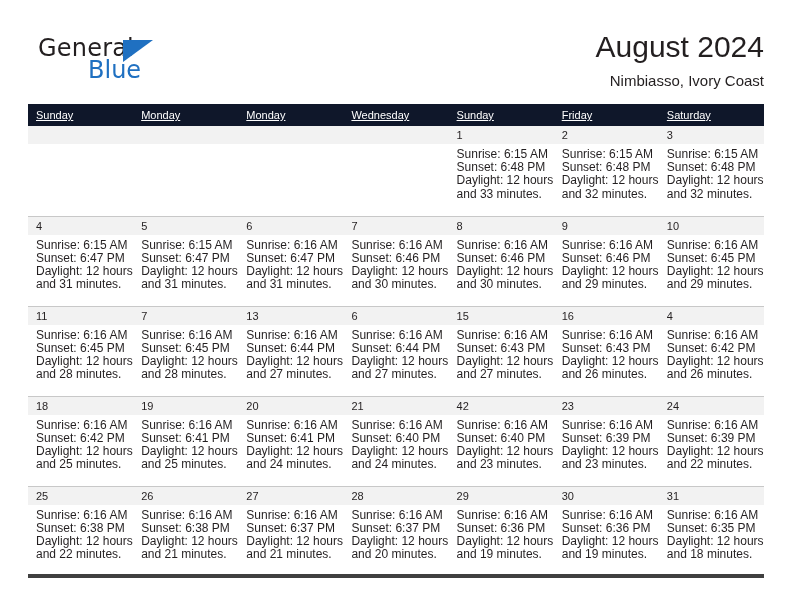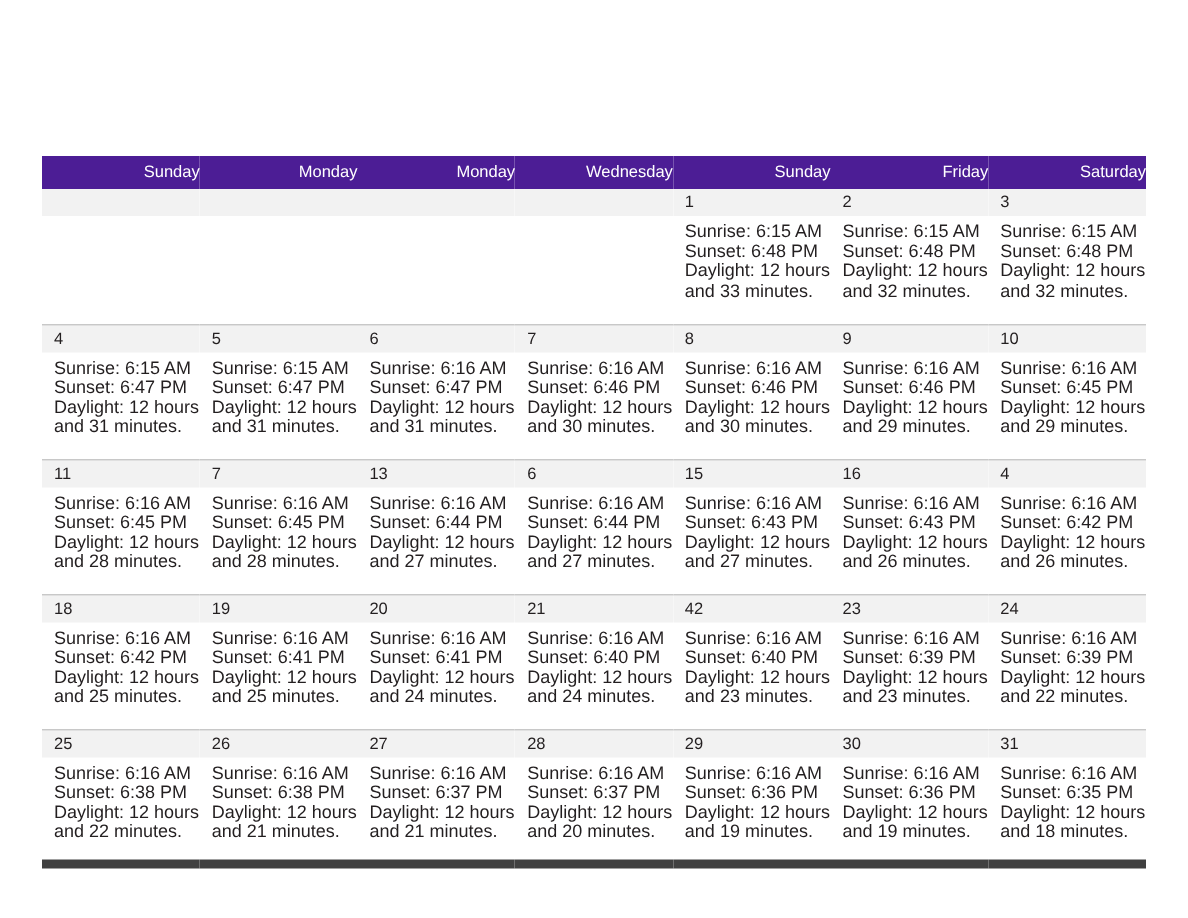--- a/index.html
+++ b/index.html
@@ -72,39 +72,40 @@
   }
   
   .calendar {
     position: absolute;
     left: 28px; top: 104px;
     width: 736px;
     border-collapse: collapse;
     table-layout: fixed;
   }
   .calendar th {
-    background: #4c1d95;
+    background: #0f172a;
     color: #ffffff;
     font-size: 11px;
     font-weight: 400;
-    text-align: right;
+    text-align: left;
     padding: 5px 0 5px 8px;
     height: 22px;
     border: none;
+    text-decoration: underline;
   }
   .calendar td {
     vertical-align: top;
     padding: 0;
     border: none;
     border-bottom: 1px solid #c8c8c8;
     height: 90px;
     background: #ffffff;
   }
   .calendar tr.week:last-child td {
-    border-bottom: 6px solid #404040;
+    border-bottom: 4px solid #404040;
   }
   .daynum {
     display: block;
     background: #f2f2f2;
     font-size: 11px;
     color: #231f20;
     padding: 3px 0 3px 8px;
     height: 18px;
     line-height: 12px;
   }
@@ -115,20 +116,34 @@
     line-height: 13.2px;
     color: #231f20;
   }
   .info div { white-space: nowrap; }
 </style>
 </head>
 <body>
 
 <div class="page">
 
+  <div class="header">
+
+    <div class="logo">
+      <span class="logo-general">General</span>
+      <span class="logo-tri"></span>
+      <span class="logo-blue">Blue</span>
+    </div>
+
+    <div class="title-block">
+      <div class="cal-title">August 2024</div>
+      <div class="cal-subtitle">Nimbiasso, Ivory Coast</div>
+    </div>
+
+  </div>
 
   <table class="calendar">
     <thead>
       <tr>
         <th>Sunday</th>
         <th>Monday</th>
         <th>Monday</th>
         <th>Wednesday</th>
         <th>Sunday</th>
         <th>Friday</th>

